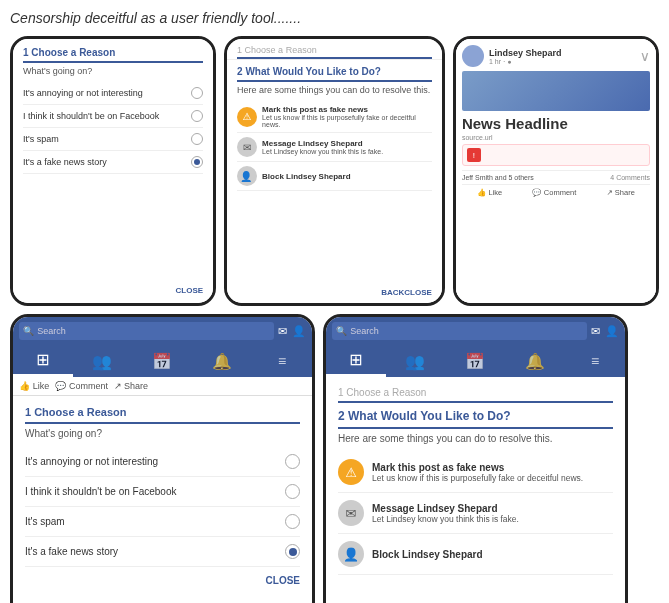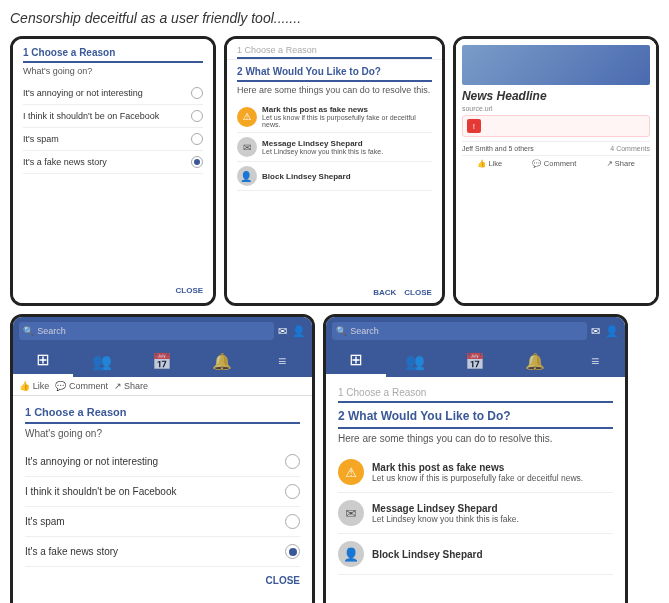--- a/index.html
+++ b/index.html
@@ -25,21 +25,21 @@
     }
 
     .bottom-row {
       display: flex;
       gap: 8px;
     }
 
     
     .phone {
       border: 3px solid #222;
-      border-radius: 12px;
+      border-radius: 18px;
       overflow: hidden;
       background: #fff;
       position: relative;
     }
 
     .phone-small {
       width: 210px;
       height: 270px;
     }
 
@@ -236,21 +236,20 @@
     }
 
     .dialog-action-desc {
       font-size: 7px;
       color: #555;
     }
 
     .dialog-nav {
       display: flex;
       justify-content: flex-end;
-      gap: 8px;
       margin-top: 6px;
     }
 
     .dialog-nav-back {
       font-size: 8px;
       color: #3b5998;
       font-weight: bold;
     }
 
     .dialog-nav-close {
@@ -298,25 +297,24 @@
 
     .fb-post-image {
       width: 100%;
       height: 40px;
       background: linear-gradient(135deg, #7a9cc8 0%, #4a6aaf 100%);
       margin-bottom: 4px;
       border-radius: 2px;
     }
 
     .post-title {
-      font-size: 12px;
+      font-size: 15px;
       font-weight: bold;
       color: #333;
       margin-bottom: 2px;
-      font-style: italic;
     }
 
     .post-source {
       font-size: 7px;
       color: #888;
       margin-bottom: 3px;
     }
 
     .disputed-badge {
       display: flex;
@@ -551,20 +549,28 @@
           <span class="dialog-nav-close">CLOSE</span>
         </div>
       </div>
     </div>
   </div>
 
   <div class="phone" style="width:210px; height:270px;">
     <div style="height:100%; display:flex; flex-direction:column; background:#f0f2f5;">
       <div class="fb-post-area" style="flex:1; overflow:hidden;">
 
+        <div class="fb-post-header">
+          <div class="avatar-circle"></div>
+          <div class="post-user-info">
+            <div class="post-username">Lindsey Shepard</div>
+            <div class="post-time">1 hr · ●</div>
+          </div>
+          <div style="font-size:14px; color:#aaa; cursor:pointer;">∨</div>
+        </div>
 
         <div class="fb-post-image"></div>
 
         <div class="post-title">News Headline</div>
         <div class="post-source">source.url</div>
 
         <div class="disputed-badge">
           <div class="disputed-icon">!</div>
         </div>
 

